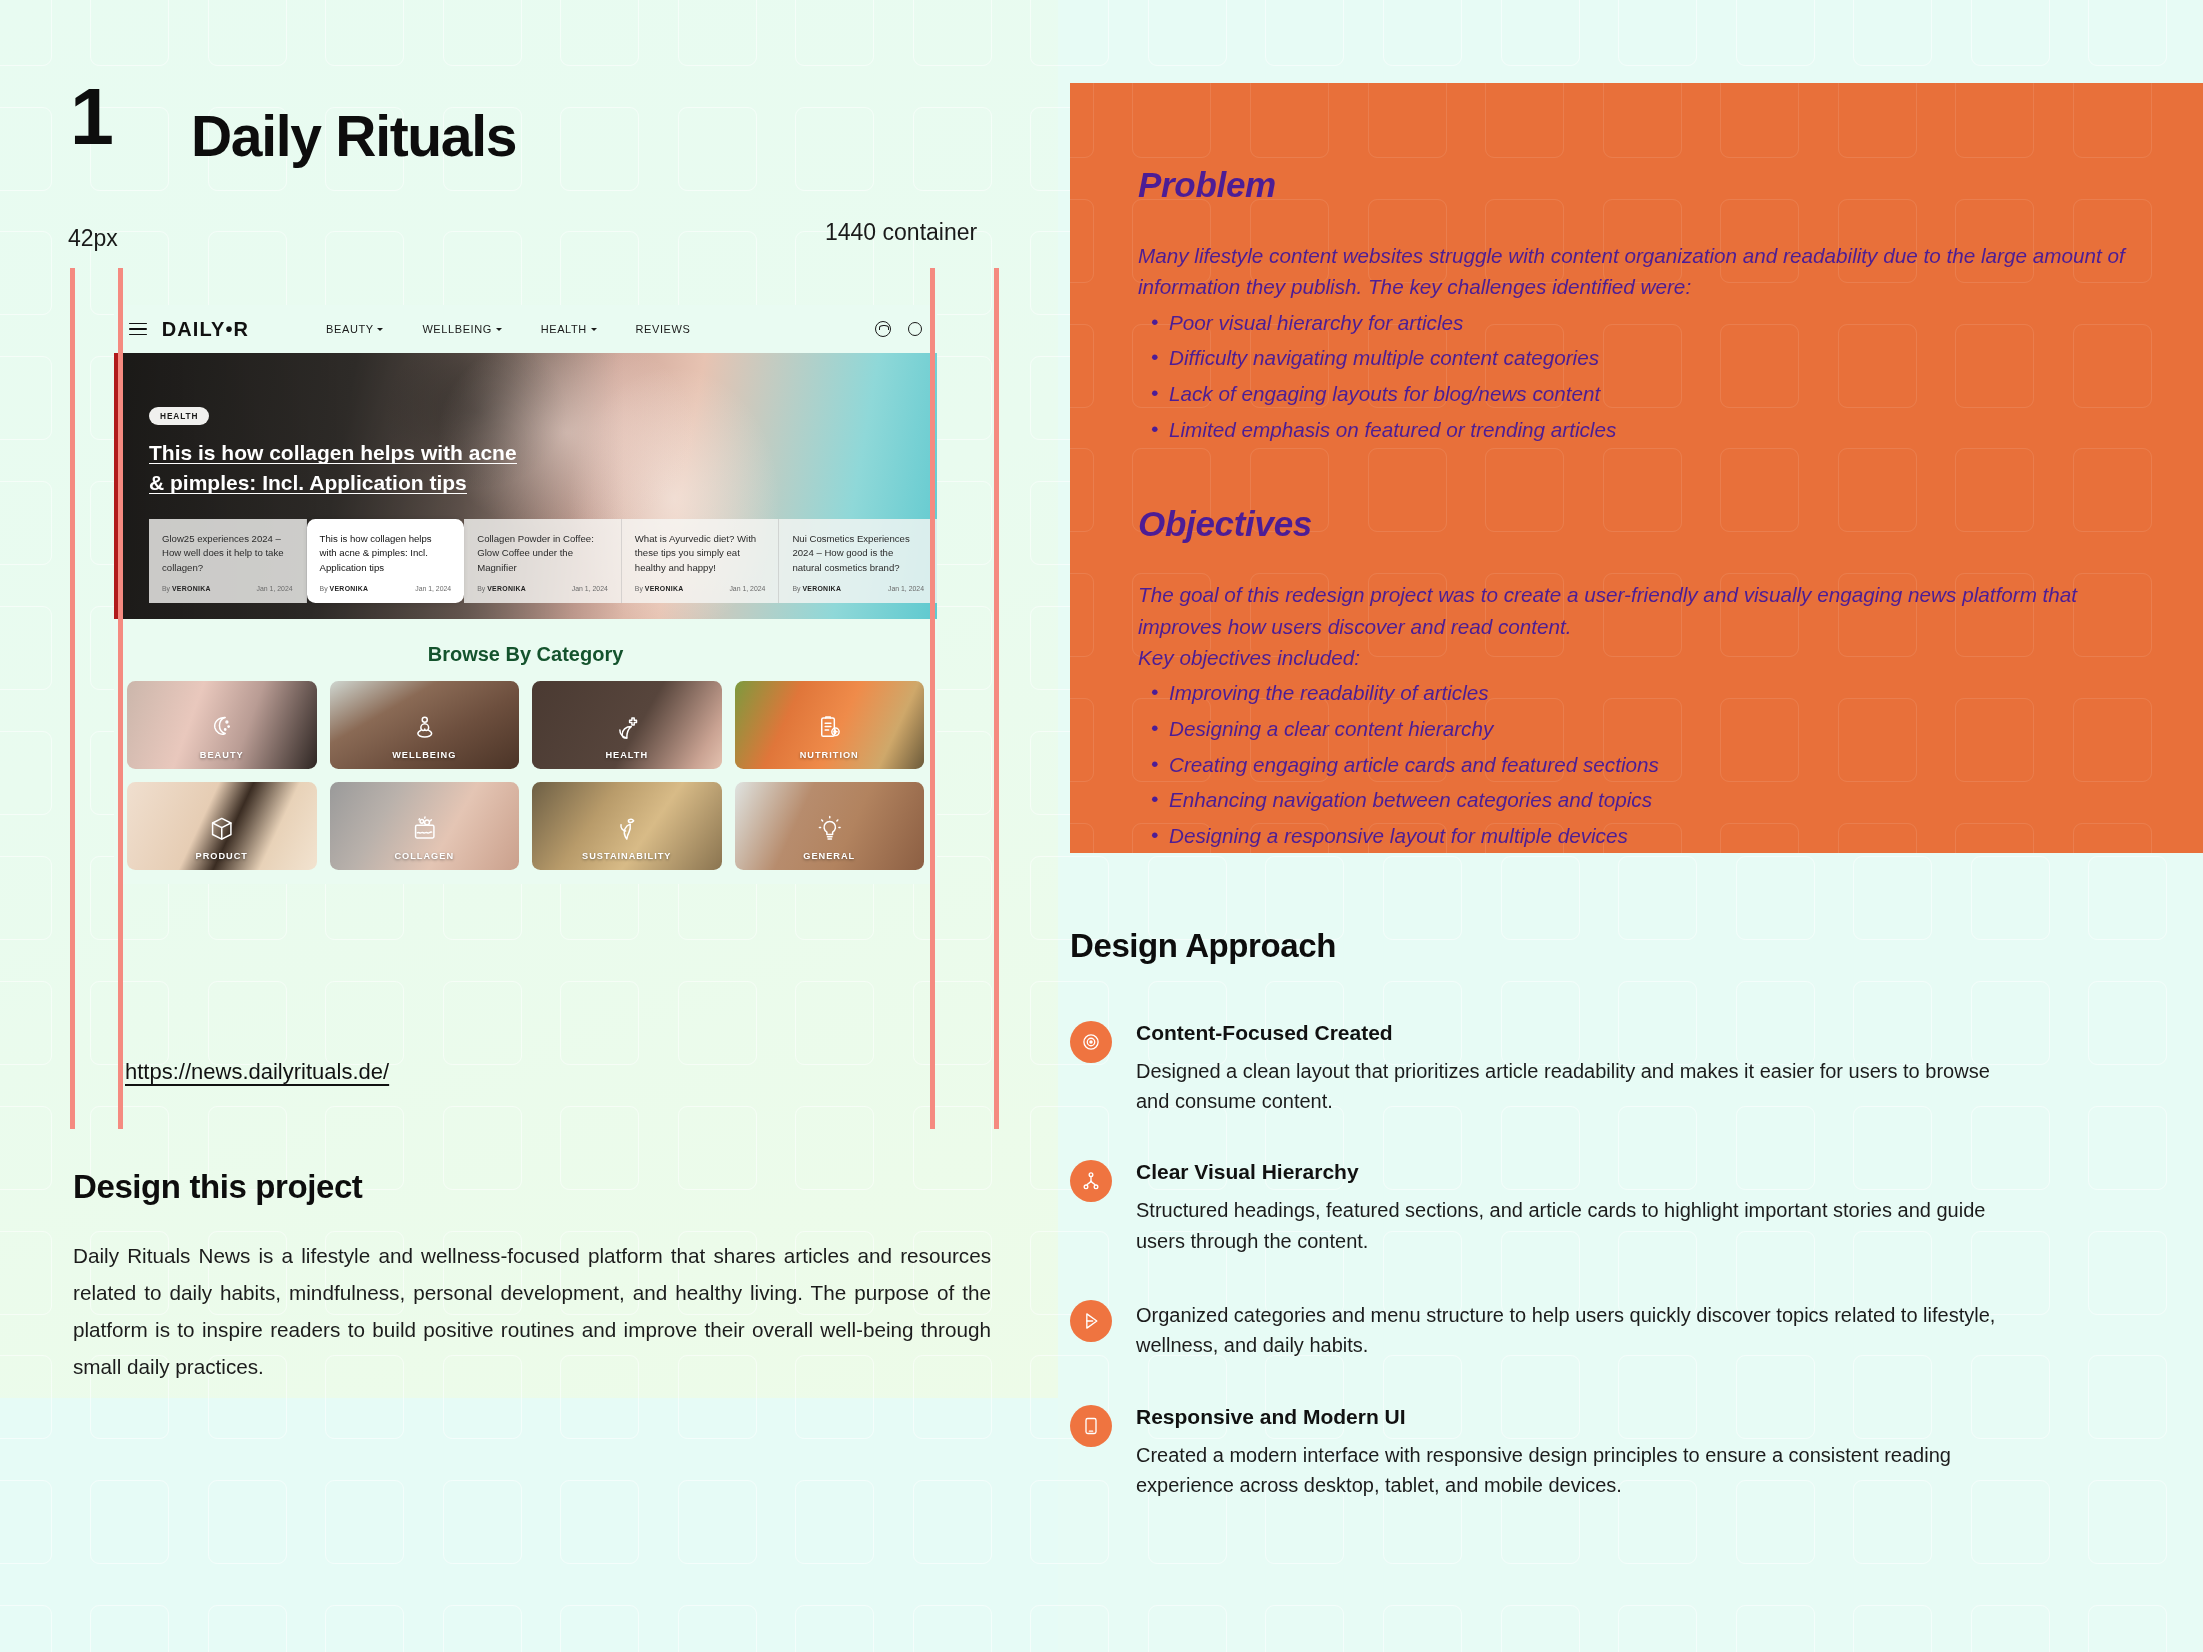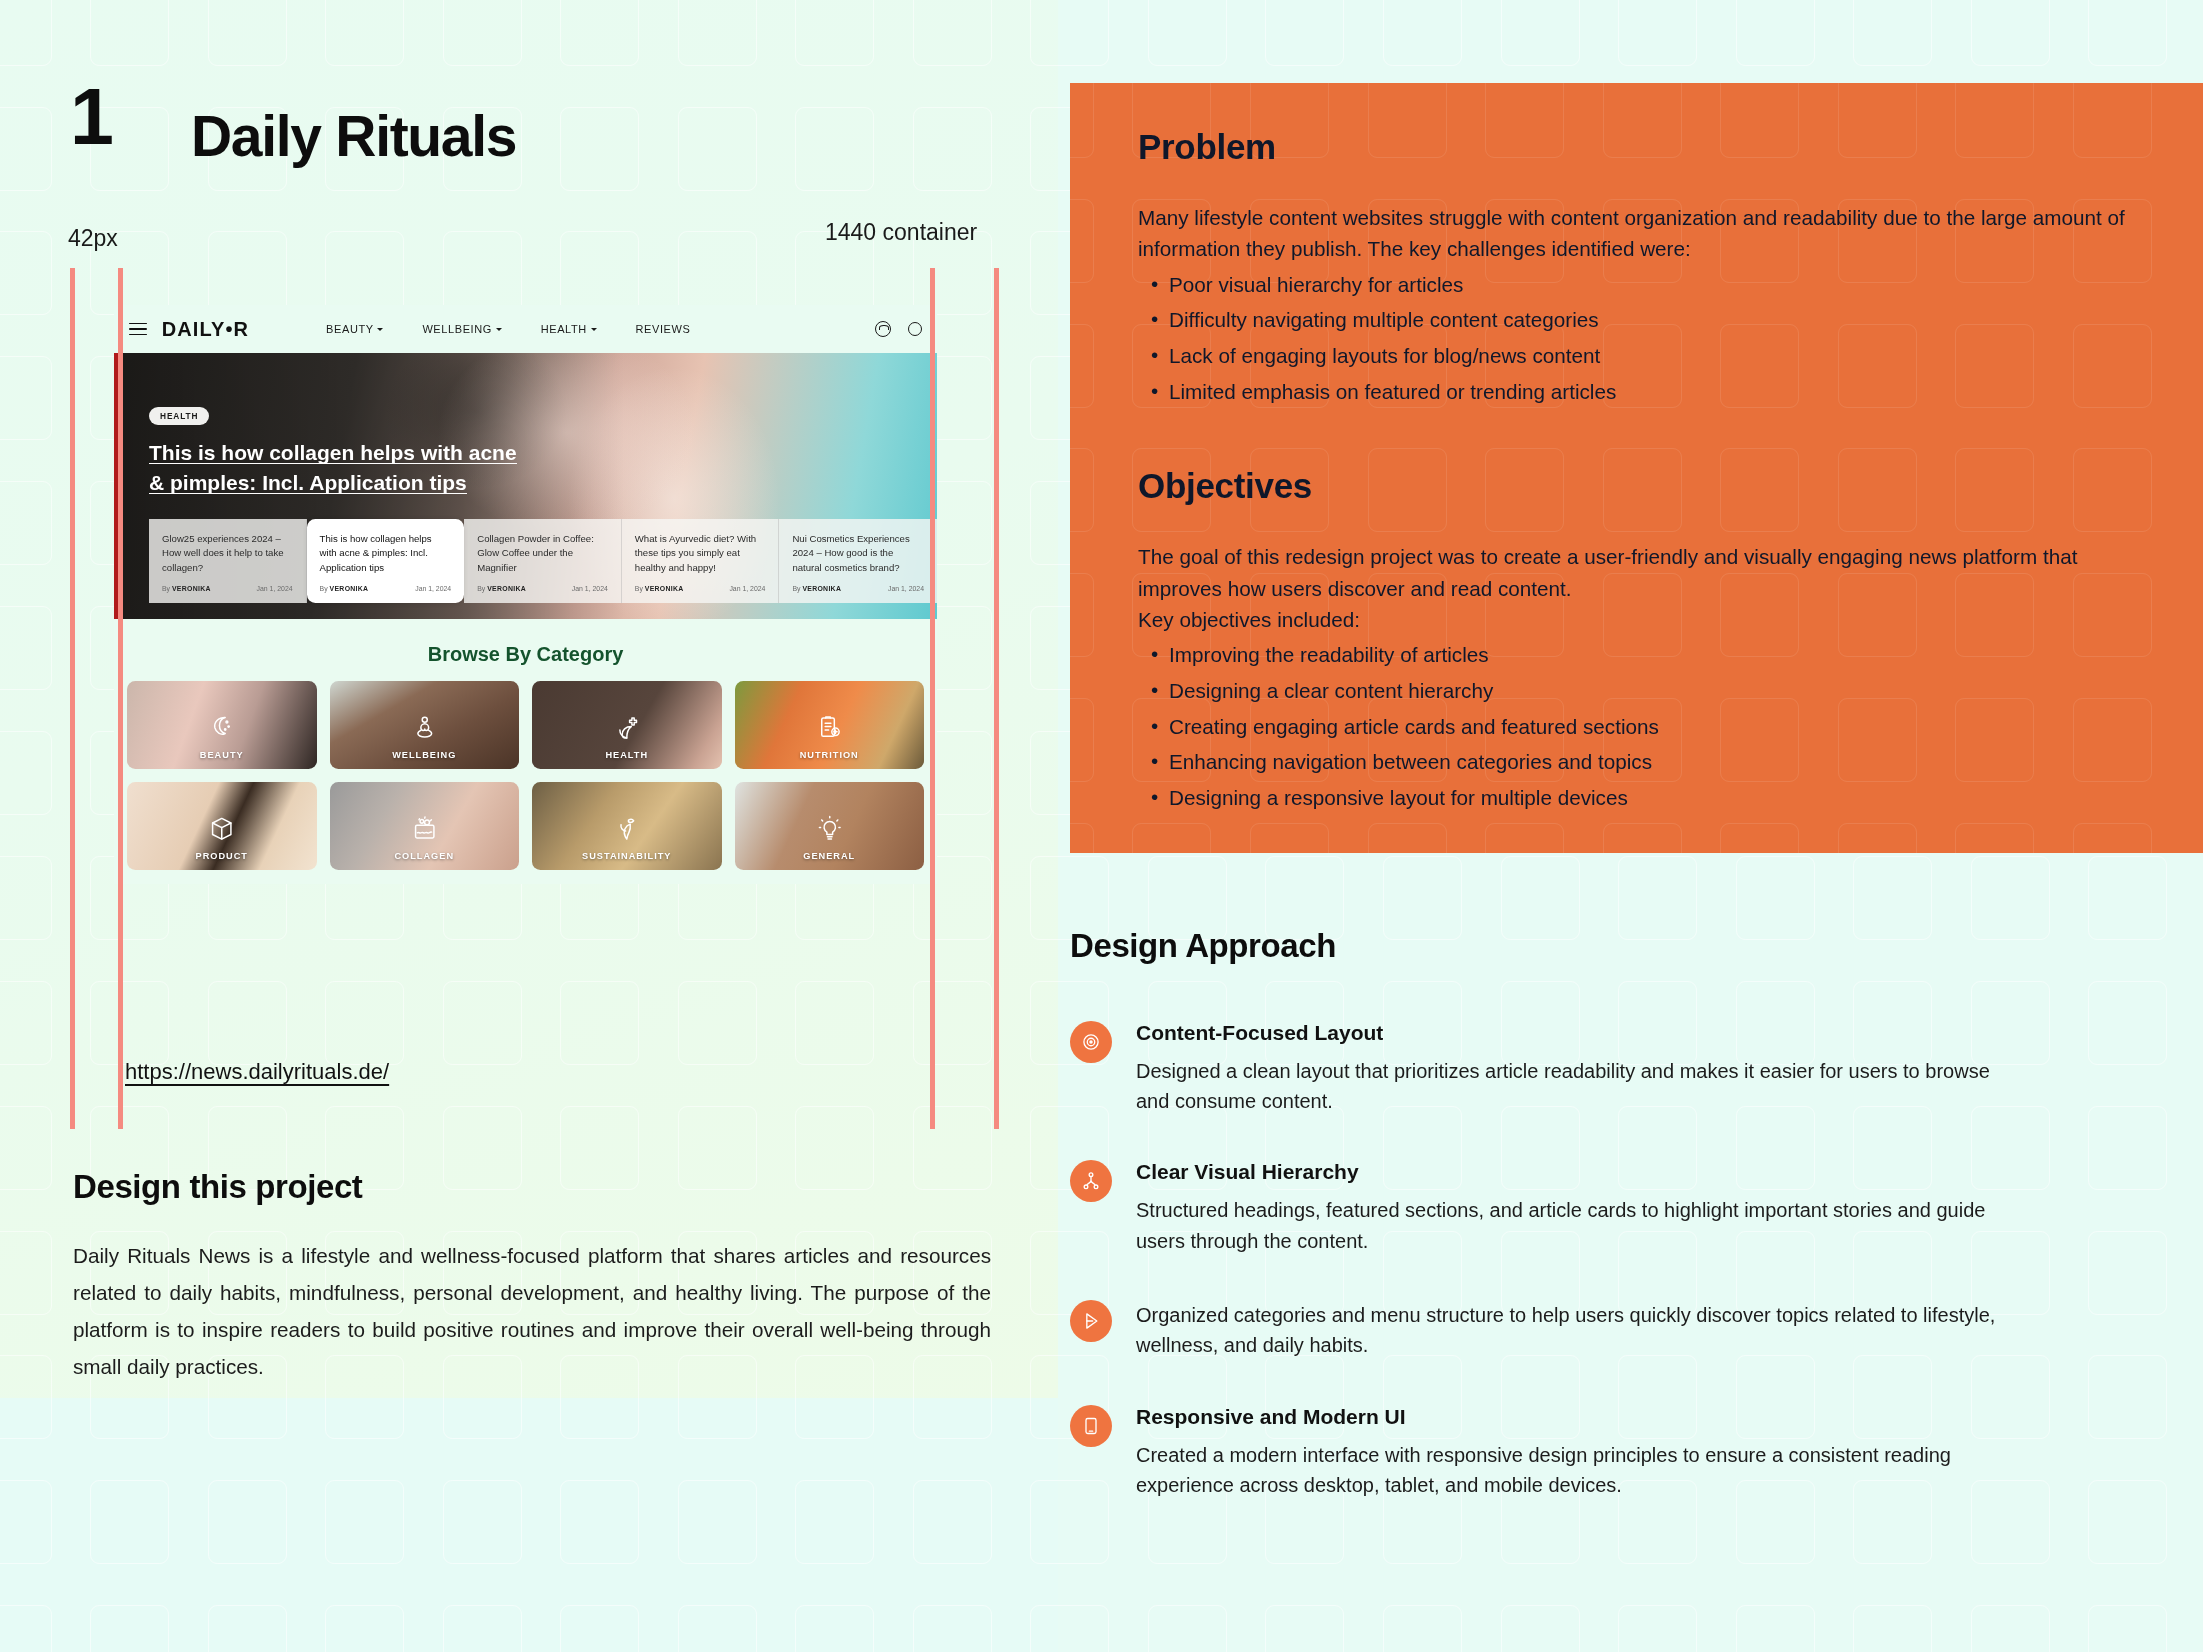--- a/index.html
+++ b/index.html
@@ -369,22 +369,23 @@
     width: 1134px; height: 770px;
     background: #e8703a;
     z-index: 2;
     overflow: hidden;
   }
   .orange-panel .wm-grid .wm { border-color: rgba(255,255,255,0.10); }
 
   .op-inner {
     position: relative;
     z-index: 2;
-    padding: 44px 73px 0 68px;
-    color: #0f172a;
+    padding: 82px 73px 0 68px;
+    color: #4c1d95;
+    font-style: italic;
   }
   .op-h {
     font-size: 35px;
     font-weight: 700;
     letter-spacing: -0.3px;
     margin-bottom: 35px;
   }
   .op-p {
     font-size: 20.7px;
     line-height: 1.52;
@@ -1009,21 +1010,21 @@
 <div class="da-list" id="da-list">
   <div class="da-item">
     <div class="da-badge">
         <svg width="20" height="20" viewBox="0 0 24 24" fill="none" stroke="#fff" stroke-width="1.6" stroke-linecap="round" stroke-linejoin="round">
           <circle cx="12" cy="12" r="8.5"></circle>
           <circle cx="12" cy="12" r="4.5"></circle>
           <circle cx="12" cy="12" r="1.3" fill="#fff"></circle>
         </svg>
       </div>
     <div class="da-text">
-      <div class="da-title">Content-Focused Layout</div>
+      <div class="da-title">Content-Focused Created</div>
       <div class="da-desc"> Designed a clean layout that prioritizes article readability and makes it easier for users to browse and consume content.</div>
     </div>
   </div>
   <div class="da-item">
     <div class="da-badge">
         <svg width="20" height="20" viewBox="0 0 24 24" fill="none" stroke="#fff" stroke-width="1.6" stroke-linecap="round" stroke-linejoin="round">
           <circle cx="12" cy="4.5" r="2.2"></circle>
           <circle cx="6" cy="19" r="2.2"></circle>
           <circle cx="18" cy="19" r="2.2"></circle>
           <path d="M12 6.7v4.3M12 11c0 3-3 3.5-4.6 5.2M12 11c0 3 3 3.5 4.6 5.2"></path>

